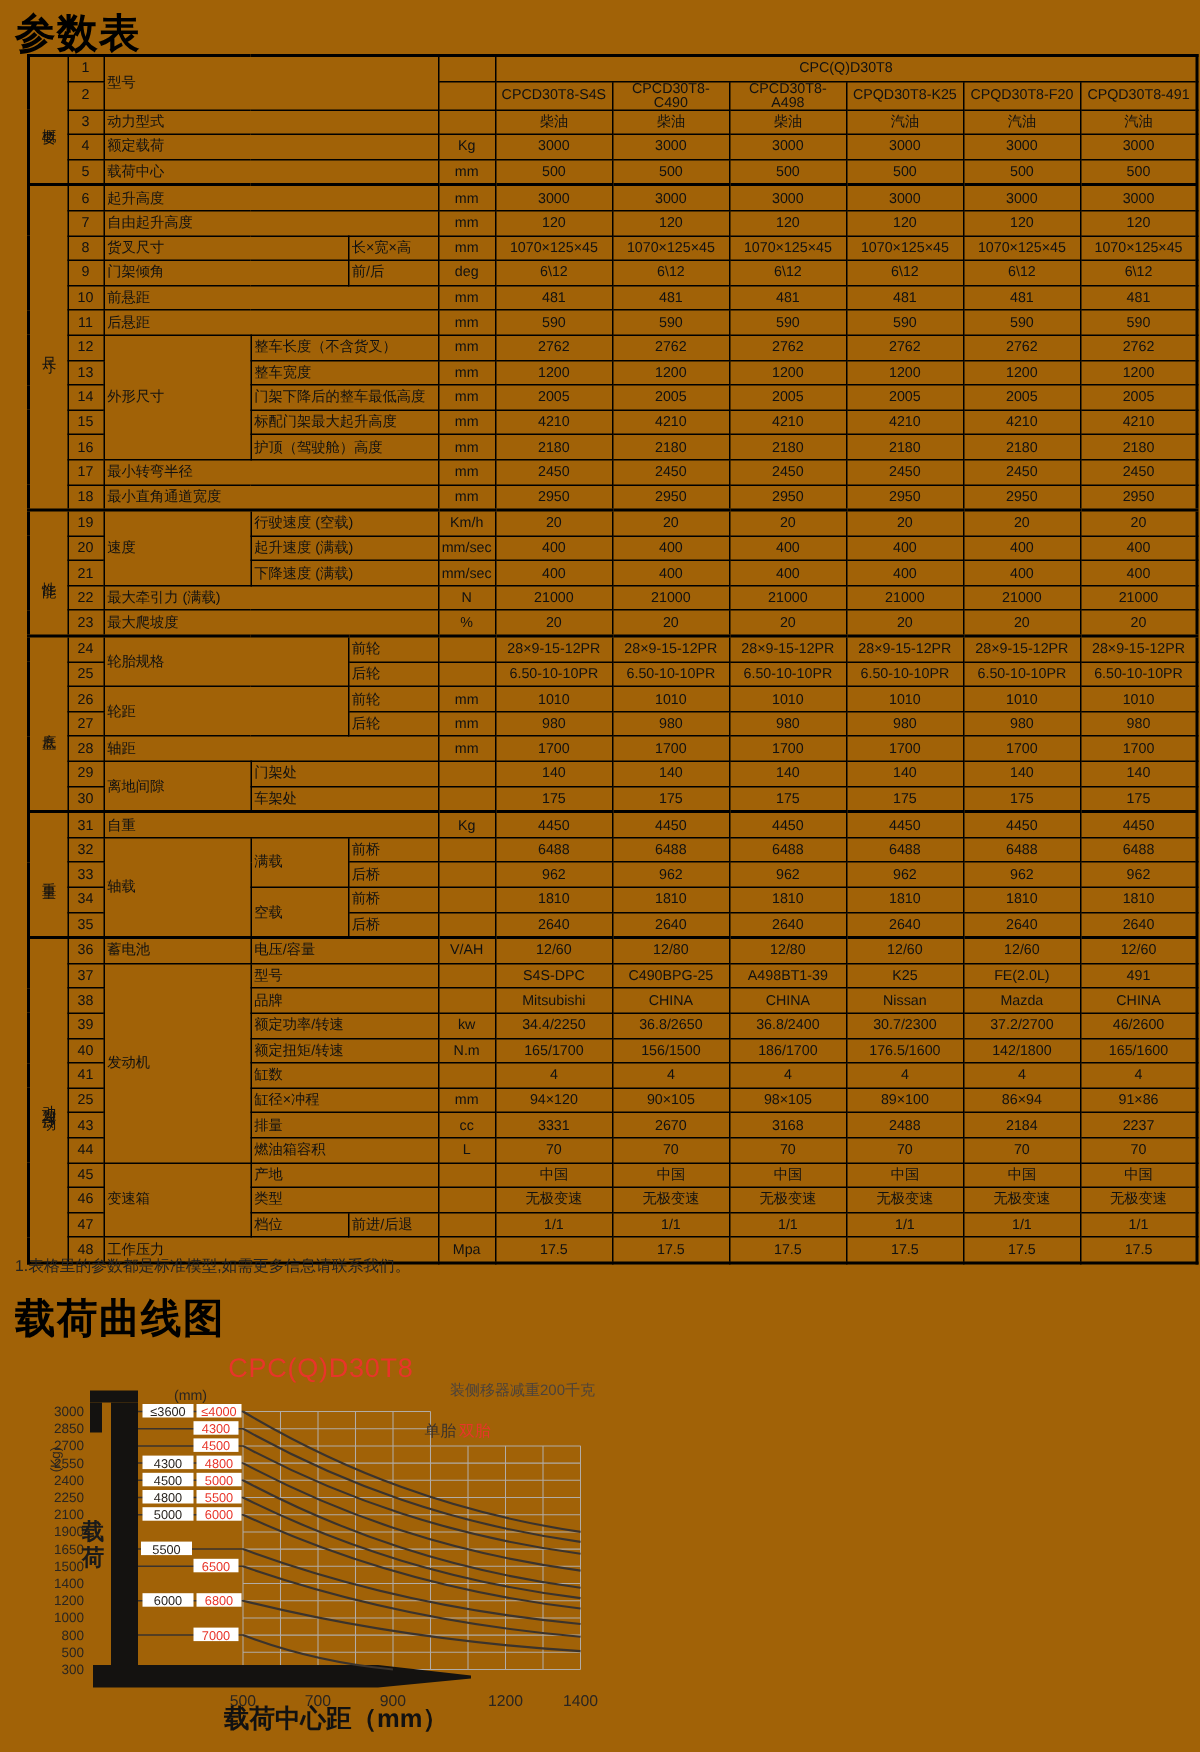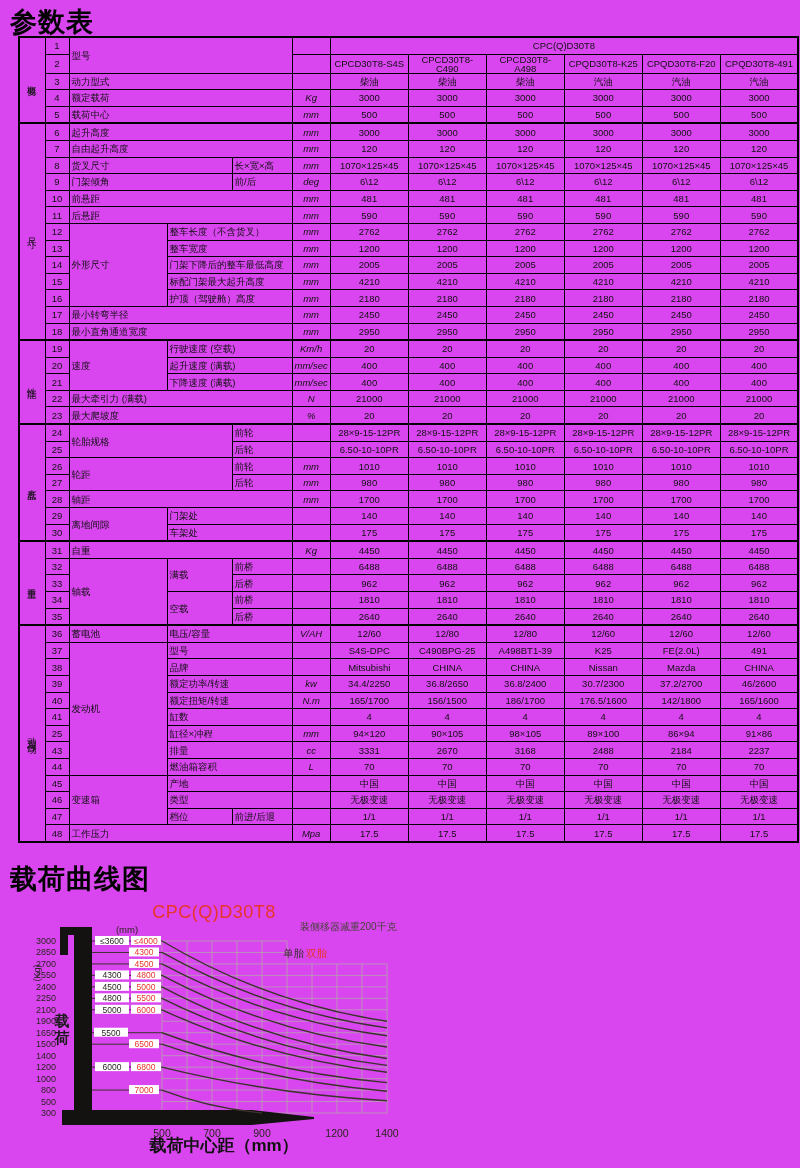--- a/index.html
+++ b/index.html
@@ -1,30 +1,30 @@
 <!DOCTYPE html>
 <html><head>
 <meta charset="utf-8">
 <style>
   html,body{margin:0;padding:0;background:#fff;}
-  .page{position:relative;width:800px;height:1168px;background:#d946ef;overflow:hidden;
+  .page{position:relative;width:800px;height:1168px;background:#a16207;overflow:hidden;
         font-family:"Liberation Sans",sans-serif;color:#1a1a1a;}
   .h-title{position:absolute;left:10px;margin:0;font-size:27px;font-weight:bold;
            letter-spacing:1px;color:#000;}
   #title-params{top:4px;}
   #title-curve{top:861px;}
   .tbl-wrap{position:absolute;left:18px;top:36px;}
   table.spec{border-collapse:collapse;table-layout:fixed;border:2px solid #000;}
   table.spec td{border:1px solid #000;height:15.6px;font-size:9.5px;line-height:9px;
                 padding:0 2px;overflow:hidden;color:#111;}
   td.cat{writing-mode:vertical-rl;text-orientation:upright;text-align:center;
          letter-spacing:2px;font-size:9.5px;padding:0;}
   td.num{text-align:center;border-right:2px solid #000;}
   td.lbl{text-align:left;padding-left:4px;}
-  td.unit{text-align:center;font-style:italic;}
+  td.unit{text-align:center;}
   td.val{text-align:center;}
   tr.sec td{border-top:2px solid #000;}
   .notes{position:absolute;left:10px;top:837px;font-size:10.5px;line-height:1.45;color:#222;}
   .notes p{margin:0;}
   #chart{position:absolute;left:0;top:896px;}
 </style>
 </head>
 <body>
 
 <div class="page">
@@ -587,20 +587,21 @@
             <td class="val">17.5</td>
             <td class="val">17.5</td>
             <td class="val">17.5</td>
             <td class="val">17.5</td>
           </tr>
         </tbody>
     </table>
   </div>
 
   <div class="notes">
+    <p>1.表格里的参数都是标准模型,如需更多信息请联系我们。</p>
   </div>
 
   <h1 class="h-title" id="title-curve">载荷曲线图</h1>
 
   <svg id="chart" width="800" height="272" viewBox="0 0 800 272" xmlns="http://www.w3.org/2000/svg">
       <line x1="162" y1="45" x2="162" y2="217.0005" stroke="#b2aca6" stroke-width="0.7"></line>
       <line x1="187" y1="45" x2="187" y2="217.0005" stroke="#b2aca6" stroke-width="0.7"></line>
       <line x1="212" y1="45" x2="212" y2="217.0005" stroke="#b2aca6" stroke-width="0.7"></line>
       <line x1="237" y1="45" x2="237" y2="217.0005" stroke="#b2aca6" stroke-width="0.7"></line>
       <line x1="262" y1="45" x2="262" y2="217.0005" stroke="#b2aca6" stroke-width="0.7"></line>

